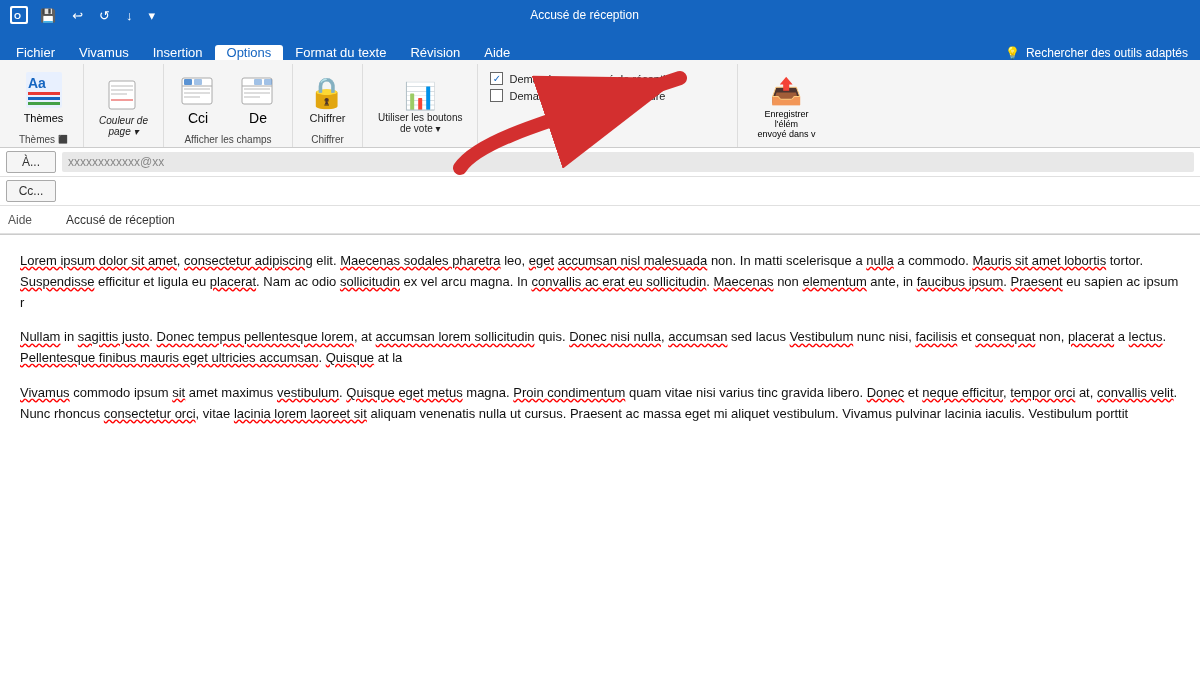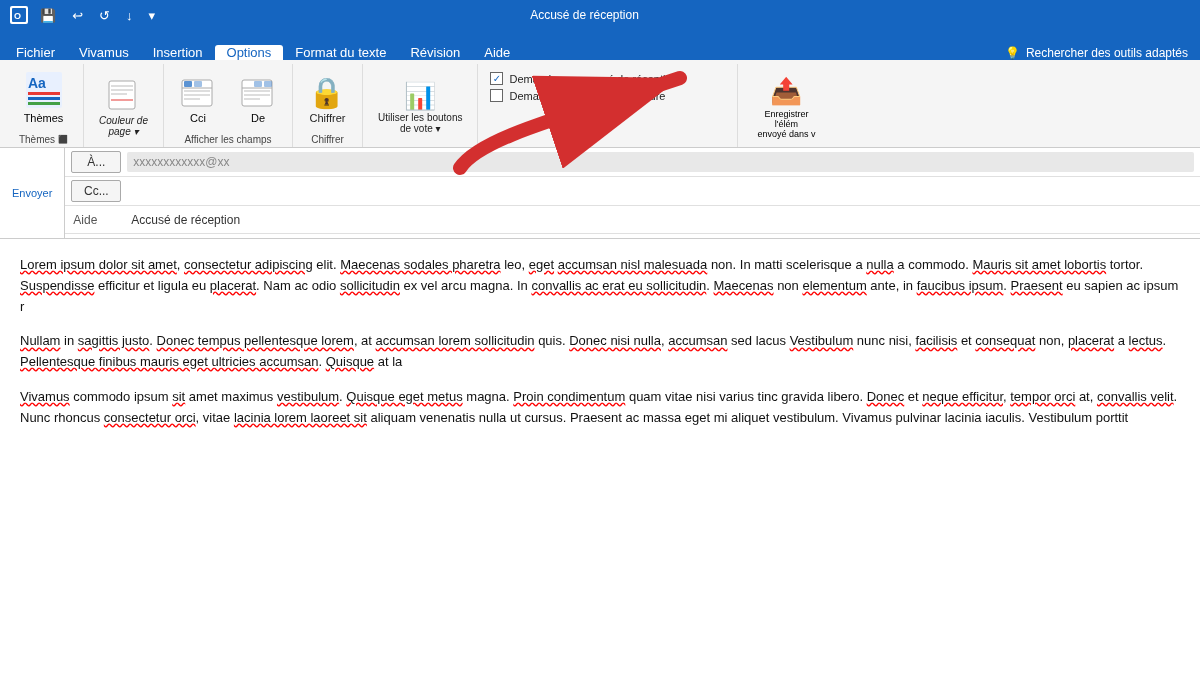--- a/index.html
+++ b/index.html
@@ -107,21 +107,21 @@
     .themes-icon { width: 36px; height: 36px; margin-bottom: 4px; }
     .sub-btn-row { display: flex; flex-direction: column; gap: 2px; }
     .sub-btn { display: flex; align-items: center; gap: 4px; font-size: 11px; cursor: pointer; padding: 1px 4px; border-radius: 2px; }
     .field-btn {
       display: flex;
       flex-direction: column;
       align-items: center;
       padding: 4px 8px;
       cursor: pointer;
       border-radius: 3px;
-      font-size: 11px;
+      font-size: 14px;
       min-width: 45px;
       text-align: left;
     }
 
     
     .chiffrer-icon {
       font-size: 30px;
       margin-bottom: 2px;
     }
 
@@ -403,23 +403,20 @@
         <marker id="arrowhead" markerWidth="10" markerHeight="7" refX="10" refY="3.5" orient="auto">
           <polygon points="0 0, 10 3.5, 0 7" fill="#d32f2f"></polygon>
         </marker>
       </defs>
       <path d="M 80,110 C 100,80 180,60 300,20" stroke="#d32f2f" stroke-width="14" fill="none" marker-end="url(#arrowhead)" stroke-linecap="round"></path>
     </svg>
   </div>
 
   <div class="compose-area">
     <div style="display:flex;">
-      <div class="send-btn-area">
-        <span>Envoyer</span>
-      </div>
       <div class="compose-rows-wrapper">
         <div class="compose-row">
           <button class="field-label-btn">À...</button>
           <input class="field-value" value="xxxxxxxxxxxx@xx" style="background: rgb(232, 232, 232);">
         </div>
         <div class="compose-row">
           <button class="field-label-btn">Cc...</button>
           <input class="field-value" value="" style="background: white;">
         </div>
         <div class="compose-row">

